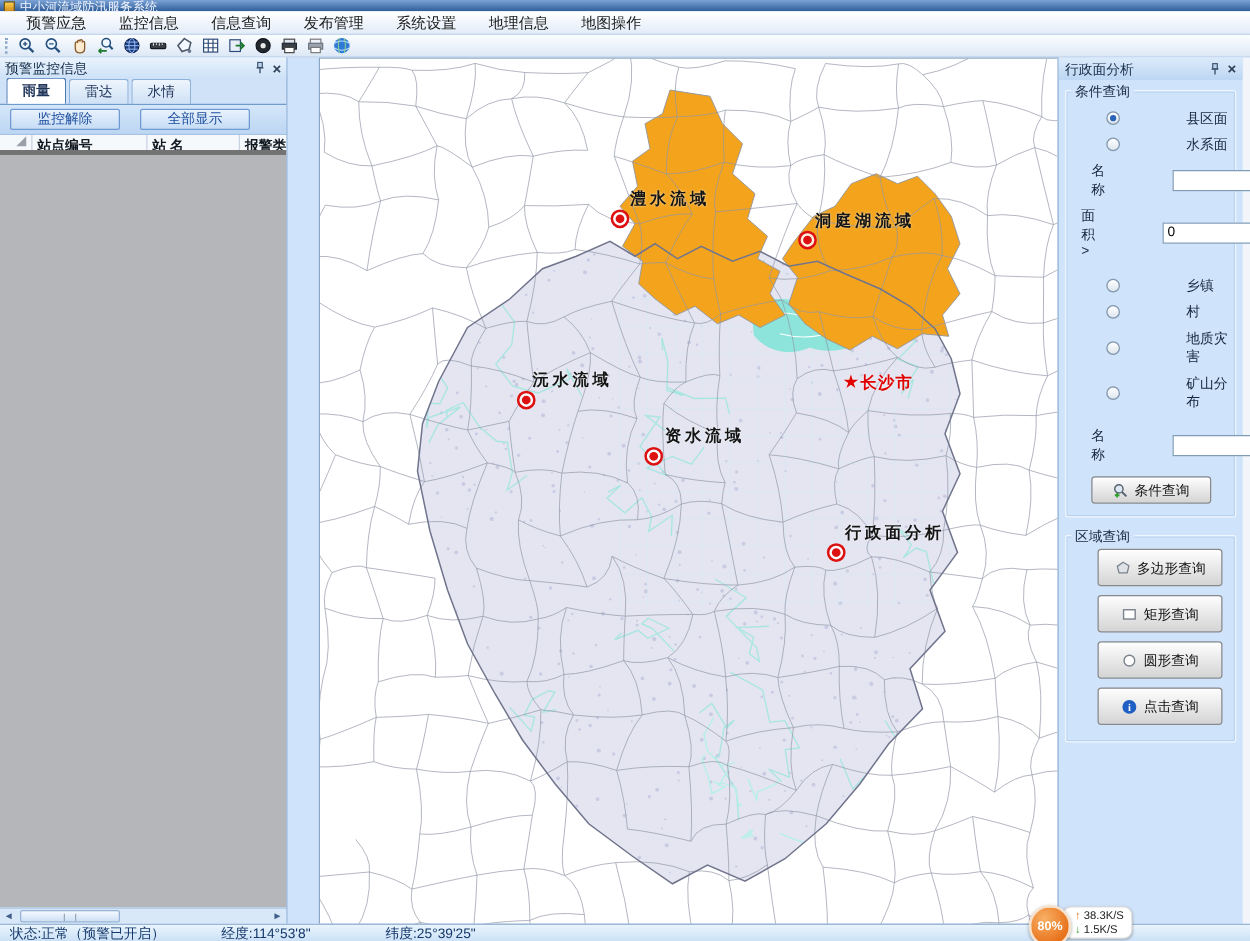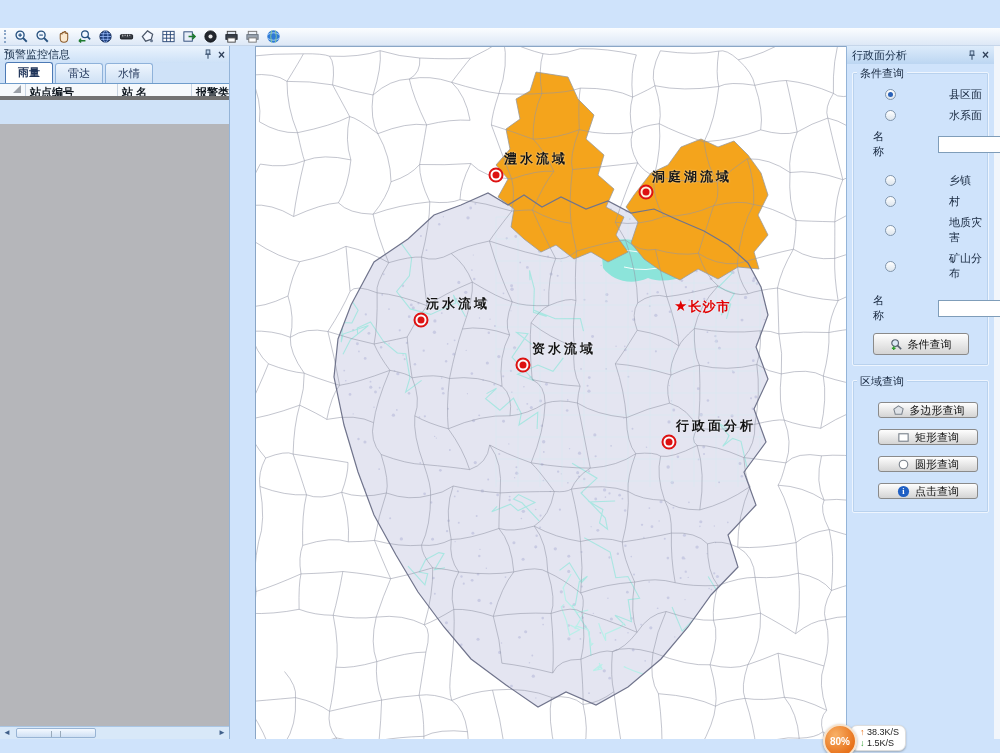--- a/index.html
+++ b/index.html
@@ -97,21 +97,21 @@
     position:relative; }
   .combo .arr { position:absolute; right:1px; top:1px; bottom:1px; width:15px;
     background:linear-gradient(#f4f8fd,#d2e0f0); border-left:1px solid #a8bccf;
     font-size:7px; color:#345; text-align:center; line-height:14px; }
   .tinput { width:80px; height:17px; background:#fff; border:1px solid #7f9db9;
     font-size:11px; padding:0 3px; margin-left:6px; font-family:inherit; }
   .btn { display:inline-flex; align-items:center; justify-content:center; gap:5px;
     background:linear-gradient(#fefefe,#d4d4d4); border:1px solid #8a8a8a; border-radius:3px;
     font-size:11px; color:#111; }
   .query-btn { height:22px; padding:0 10px; margin:10px auto 2px; display:flex; width:96px; }
-  .region-btn { width:100px; height:16px; margin:11px 4px 7px auto; display:flex;text-align:center; }
+  .region-btn { width:100px; height:30px; margin:0 4px 7px auto; display:flex;text-align:center; }
   .region-btn svg, .query-btn svg { width:13px; height:13px; flex:0 0 auto; }
 
   
   .statusbar { position:absolute; left:0; bottom:0; width:100%; height:14px;
     background:linear-gradient(#e9f4fd,#cbe1f6); border-top:1px solid #9cb8d6;
     display:flex; align-items:center; font-size:11px; color:#15386a; }
   .statusbar span { margin-left:8px; white-space:nowrap; }
   .statusbar .lon { margin-left:45px; } .statusbar .lat { margin-left:60px; }
 
   
@@ -123,21 +123,34 @@
     padding:1px 6px 1px 9px; font-size:9px; line-height:11px; color:#222;
     box-shadow:0 1px 2px rgba(0,0,0,.25); }
   .net-speeds .up b { color:#e8731c; font-weight:normal; }
   .net-speeds .dn b { color:#2f9e2f; font-weight:normal; }
 </style>
 </head>
 <body>
 
 <div class="window">
 
-
+  <div class="titlebar">
+    <span class="app-ico"></span>
+    <span class="title-text">中小河流域防汛服务系统</span>
+  </div>
+
+  <div class="menubar">
+    <span class="menu-item">预警应急</span>
+    <span class="menu-item">监控信息</span>
+    <span class="menu-item">信息查询</span>
+    <span class="menu-item">发布管理</span>
+    <span class="menu-item">系统设置</span>
+    <span class="menu-item">地理信息</span>
+    <span class="menu-item">地图操作</span>
+  </div>
 
   <div class="toolbar">
     <span class="grip"></span>
     <span class="tbtn">
         <svg viewBox="0 0 16 16">
           <circle cx="6.5" cy="6.5" r="4.3" fill="#eef6ff" stroke="#25507e" stroke-width="1.4"></circle>
           <line x1="9.8" y1="9.8" x2="13.6" y2="13.6" stroke="#25507e" stroke-width="2"></line>
           <path d="M4.6,6.5 h3.8 M6.5,4.6 v3.8" stroke="#25507e" stroke-width="1.2"></path>
         </svg>
       </span>
@@ -228,20 +241,24 @@
           <rect x="3" y="1" width="4" height="4.5" fill="#bcd2ea" stroke="#3a516e"></rect>
           <line x1="2" y1="5.8" x2="8" y2="5.8" stroke="#3a516e"></line>
           <line x1="5" y1="6" x2="5" y2="10.5" stroke="#3a516e" stroke-width="1.2"></line>
         </svg>
       <span class="panel-close">×</span>
     </div>
     <div class="lp-tabs">
       <span class="tab active">雨量</span>
       <span class="tab">雷达</span>
       <span class="tab">水情</span>
+    </div>
+    <div class="lp-buttons">
+      <span class="lp-btn">监控解除</span>
+      <span class="lp-btn">全部显示</span>
     </div>
     <div class="lp-thead">
       <span class="th-sort">
           <i class="sort-tri"></i>
         </span>
       <span class="th" style="width:92px">站点编号</span>
       <span class="th" style="width:74px">站 名</span>
       <span class="th" style="flex:1;border-right:none">报警类别</span>
     </div>
     <div class="lp-body"></div>
@@ -1441,20 +1458,24 @@
         <span>县区面</span>
       </div>
       <div class="row indent" style="">
         <span class="radio"></span>
         <span>水系面</span>
       </div>
       <div class="row" style="padding-left:14px">
         <span>名称</span>
         <input class="tinput" value="" style="">
       </div>
+      <div class="row" style="padding-left:6px">
+        <span>面积 &gt;</span>
+        <input class="tinput" value="0" style="">
+      </div>
       <div class="row indent" style="margin-top:14px">
         <span class="radio"></span>
         <span>乡镇</span>
       </div>
       <div class="row indent">
         <span class="radio"></span>
         <span>村</span>
       </div>
       <div class="row indent">
         <span class="radio"></span>
@@ -1501,20 +1522,25 @@
       <div class="btn region-btn">
         <svg viewBox="0 0 14 14">
             <circle cx="7" cy="7" r="6" fill="#1f5fc4"></circle>
             <text x="7" y="10.2" text-anchor="middle" font-size="9" font-weight="bold" fill="#fff" font-family="Liberation Serif,serif">i</text>
           </svg>
         <span>点击查询</span>
       </div>
     </div>
   </div>
 
+  <div class="statusbar">
+    <span class="state">状态:正常（预警已开启）</span>
+    <span class="lon">经度:114°53'8"</span>
+    <span class="lat">纬度:25°39'25"</span>
+  </div>
 
   <div class="net-widget">
     <span class="net-pct">80%</span>
     <span class="net-speeds">
       <span class="up"><b>↑</b> <span>38.3K/S</span></span><br>
       <span class="dn"><b>↓</b> <span>1.5K/S</span></span>
     </span>
   </div>
 
 </div>

